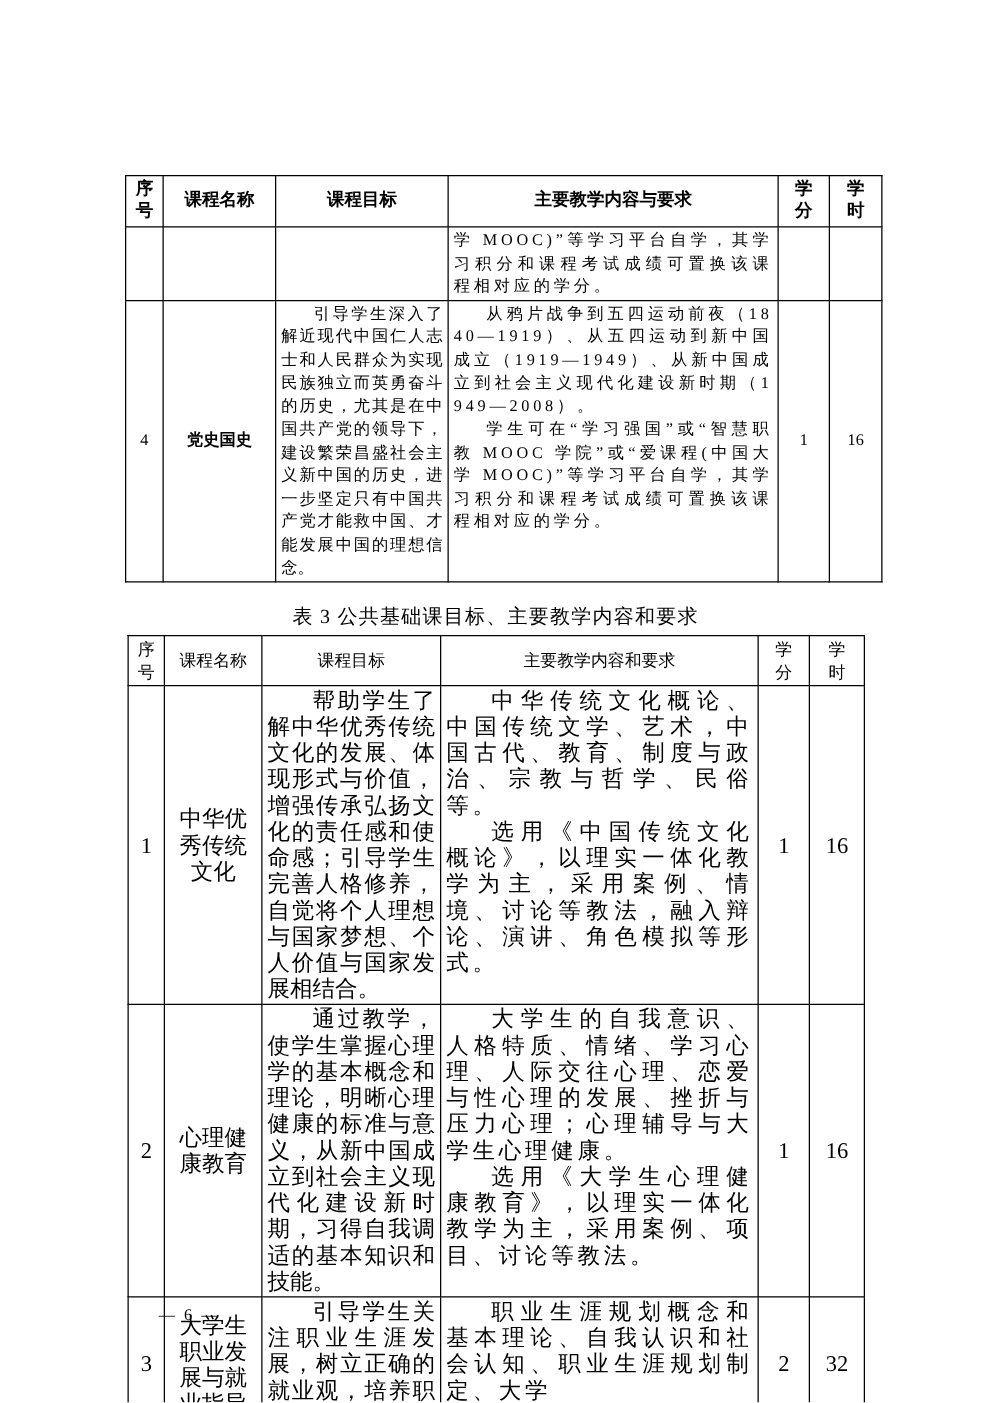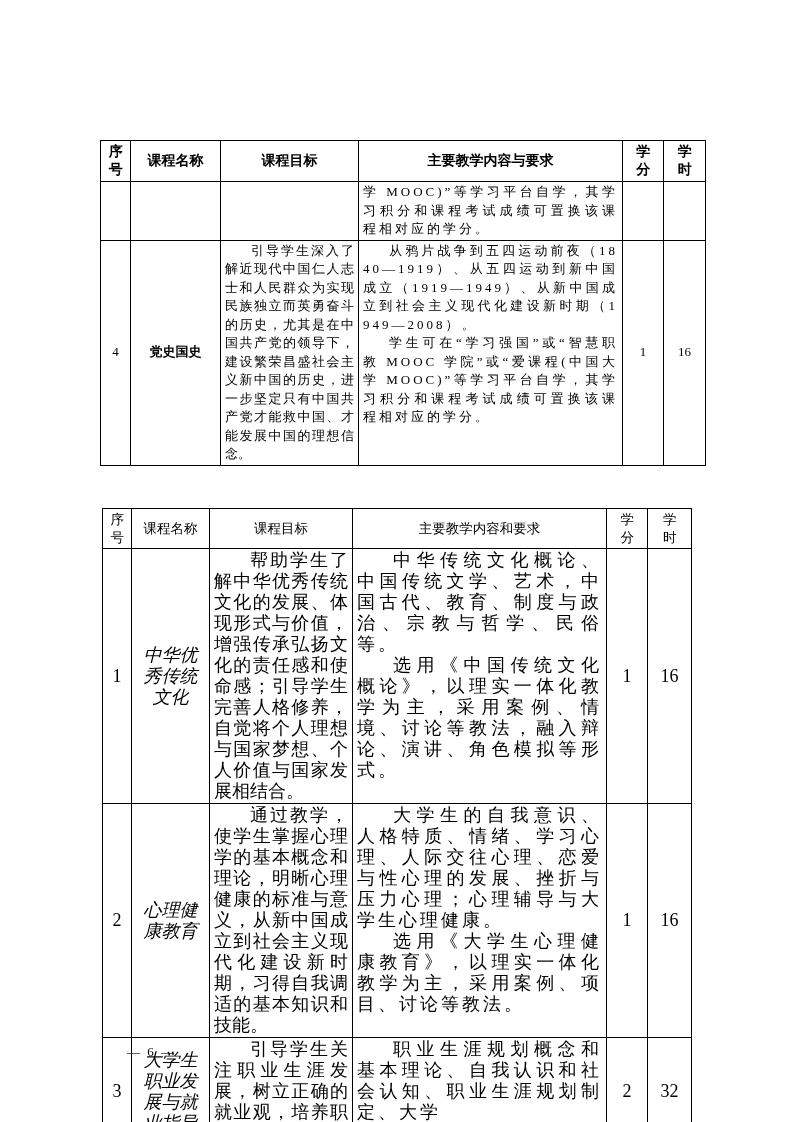--- a/index.html
+++ b/index.html
@@ -40,24 +40,24 @@
   .cell-text { vertical-align:top; text-align:left; padding:1px 4px; }
   .cell-text p {
     margin:0;
     text-align:justify;
     word-break:break-all;
   }
   .para  { text-indent:2em; }
   .para0 { text-indent:0; }
   .goal p    { letter-spacing:0px; }
   .content p { letter-spacing:3px; }
-  .name-cell { padding:0 8px;font-style:italic; }
+  .name-cell { padding:0 8px; }
   .bold { font-weight:bold;margin-left:22px; }
   
-  .vwrap { display:inline-block; width:1.05em; line-height:18px;text-align:right; }
+  .vwrap { display:inline-block; width:1.05em; line-height:18px; }
   
   .tbl-title {
     position:absolute;
     left:0; top:483px; width:793px;
     text-align:center;
     font-size:16px;
     letter-spacing:1px;
   }
   .page-num {
     position:absolute;
@@ -108,20 +108,21 @@
       <td class="cell-text content">
         <p class="para">从鸦片战争到五四运动前夜（1840—1919）、从五四运动到新中国成立（1919—1949）、从新中国成立到社会主义现代化建设新时期（1949—2008）。</p>
         <p class="para">学生可在“学习强国”或“智慧职教 MOOC 学院”或“爱课程(中国大学 MOOC)”等学习平台自学，其学习积分和课程考试成绩可置换该课程相对应的学分。</p>
       </td>
       <td>1</td>
       <td>16</td>
     </tr>
   </tbody>
     </table>
 
+  <div class="tbl-title">表 3 公共基础课目标、主要教学内容和要求</div>
 
   <table class="t2">
     <colgroup>
       <col style="width:29px">
         <col style="width:78px">
         <col style="width:143px">
       <col style="width:254px">
         <col style="width:41px">
         <col style="width:44px">
     </colgroup>

